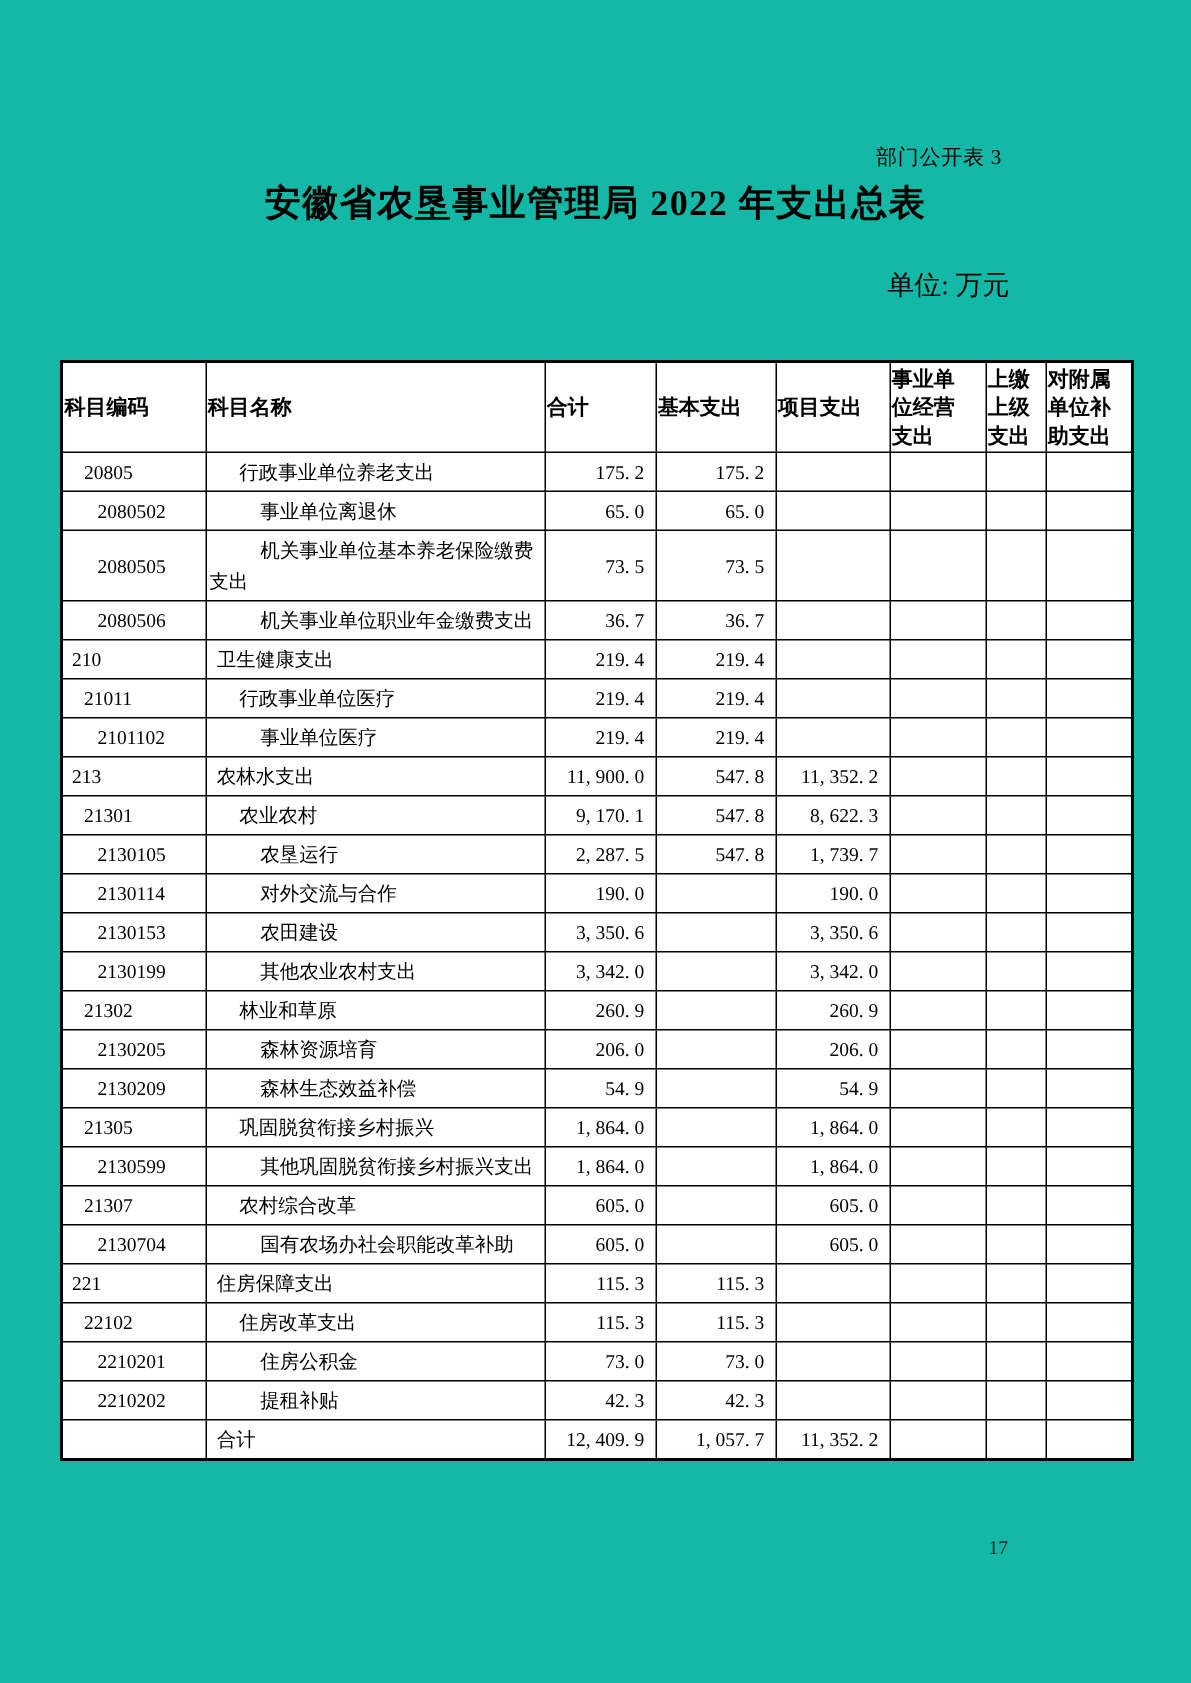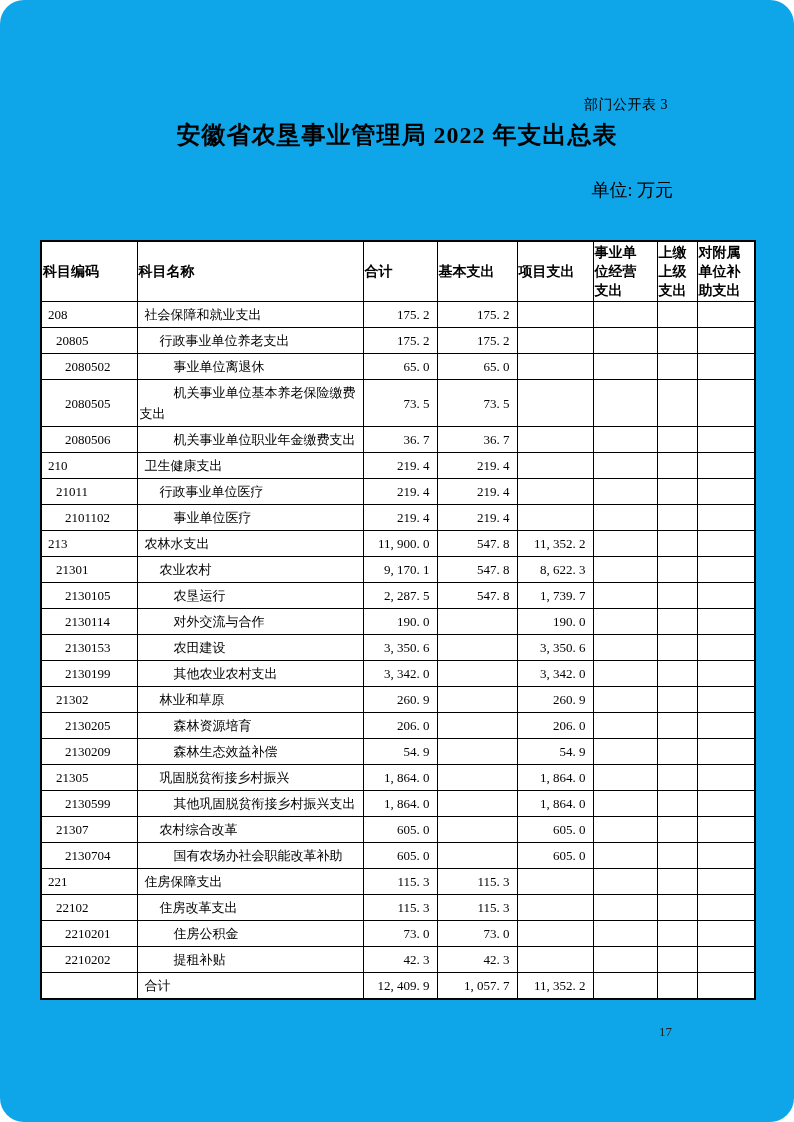--- a/index.html
+++ b/index.html
@@ -1,21 +1,21 @@
 <!DOCTYPE html>
 <html><head>
 <meta charset="utf-8">
 <style>
   html,body { margin:0; padding:0; background:#ffffff; }
   body {
     width:794px; height:1122px;
     font-family:"Liberation Serif", serif;
     color:#000;
   }
-  .page { position:relative; width:794px; height:1122px; background:#0ea5e9; overflow:hidden;border-radius:24px; }
+  .page { position:relative; width:794px; height:1122px; background:#14b8a6; overflow:hidden; }
 
   .sheet-label {
     position:absolute; top:96px; right:126px;
     font-size:14px; letter-spacing:0.5px;
   }
   .doc-title {
     position:absolute; top:119px; left:0; width:100%;
     margin:0; text-align:center;
     font-size:24px; font-weight:bold;
     font-family:"Liberation Serif", serif;
@@ -105,30 +105,20 @@
         <th>上缴
 上级
 支出</th>
         <th>对附属
 单位补
 助支出</th>
       </tr>
     </thead>
     <tbody id="exp-tbody">
         <tr>
-          <td class="code l1">208</td>
-          <td class="name l1">社会保障和就业支出</td>
-          <td class="num">175. 2</td>
-          <td class="num">175. 2</td>
-          <td class="num"></td>
-          <td class="num"></td>
-          <td class="num"></td>
-          <td class="num"></td>
-        </tr>
-        <tr>
           <td class="code l2">20805</td>
           <td class="name l2">行政事业单位养老支出</td>
           <td class="num">175. 2</td>
           <td class="num">175. 2</td>
           <td class="num"></td>
           <td class="num"></td>
           <td class="num"></td>
           <td class="num"></td>
         </tr>
         <tr>

